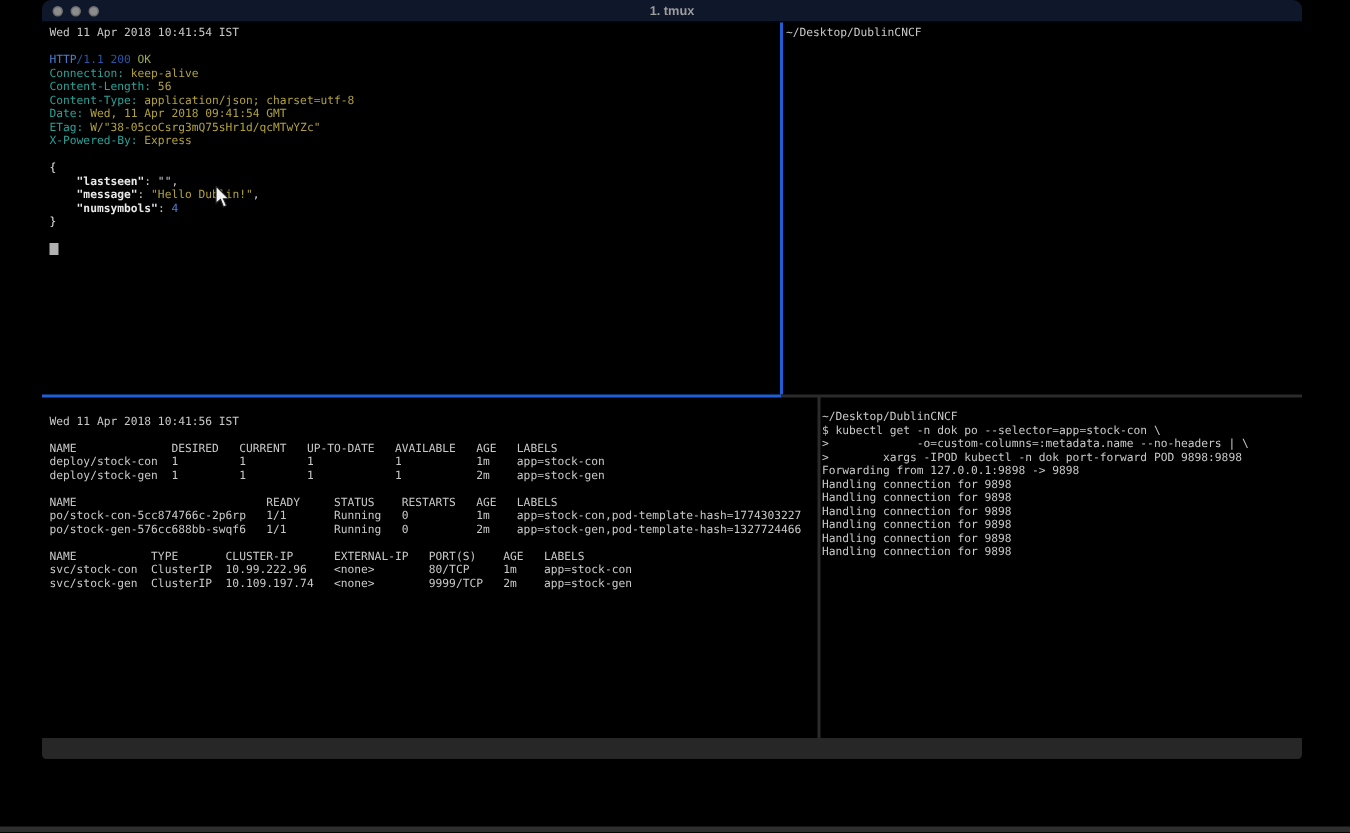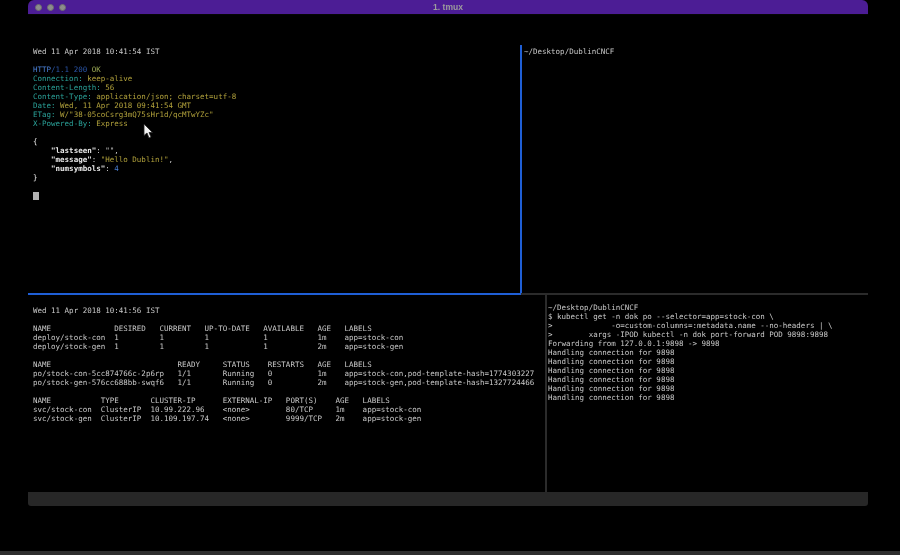--- a/index.html
+++ b/index.html
@@ -1,26 +1,26 @@
 <!DOCTYPE html>
 <html><head>
 <meta charset="utf-8">
 <style>
   html,body{margin:0;padding:0;background:#000;}
   .desktop{position:relative;width:900px;height:555px;background:#000;overflow:hidden;
            font-family:"DejaVu Sans Mono", monospace;}
   .window{position:absolute;left:28px;top:0;width:840px;height:506px;background:#000;
           border-radius:6px 6px 3px 3px;overflow:hidden;}
-  .titlebar{position:absolute;left:0;top:0;width:100%;height:14px;background:#4c1d95;
+  .titlebar{position:absolute;left:0;top:0;width:100%;height:14px;background:#0f172a;
             border-bottom:1px solid #050505;}
   .lights{position:absolute;left:7px;top:4px;display:flex;gap:5px;}
   .light{width:7px;height:7px;border-radius:50%;background:#8d8d8d;border:0.5px solid #6e6e6e;box-sizing:border-box;}
   .title{width:100%;text-align:center;font-family:"Liberation Sans",sans-serif;
          font-size:8.5px;line-height:14px;color:#9d9d9d;font-weight:bold;}
-  .content{position:absolute;left:0;top:15px;width:100%;height:477px;background:#000;margin-top:30px;}
+  .content{position:absolute;left:0;top:15px;width:100%;height:477px;background:#000;}
   .pane{position:absolute;white-space:pre;font-size:7.5px;line-height:9px;color:#c9c9c9;}
   .tline{height:9px;white-space:pre;}
   .b{font-weight:bold;}
   .divider{position:absolute;}
   .divider.v{width:1.5px;}
   .divider.h{height:1.5px;}
   .blue{background:#1f5fd6;}
   .gray{background:#2b2b2b;}
   .cursor-block{position:absolute;width:6px;height:8px;background:#b2b2b2;}
   .statusbar{position:absolute;left:0;top:492px;width:100%;height:14px;background:#272727;

